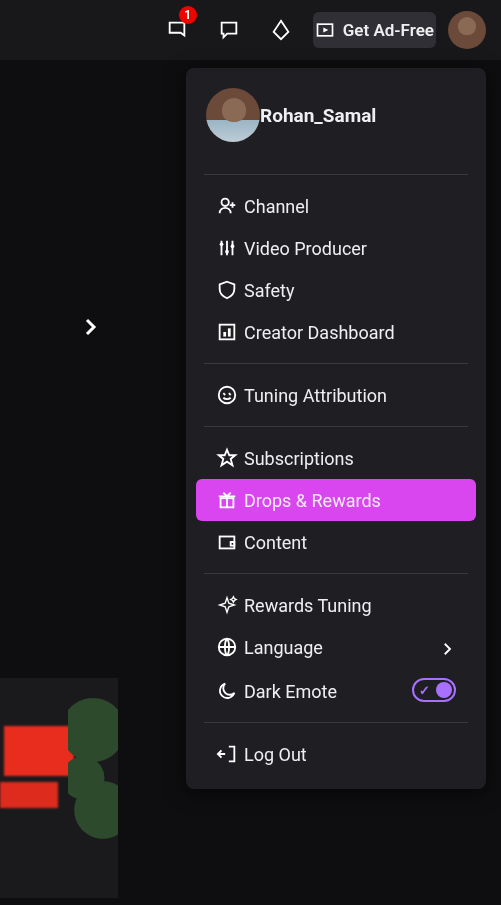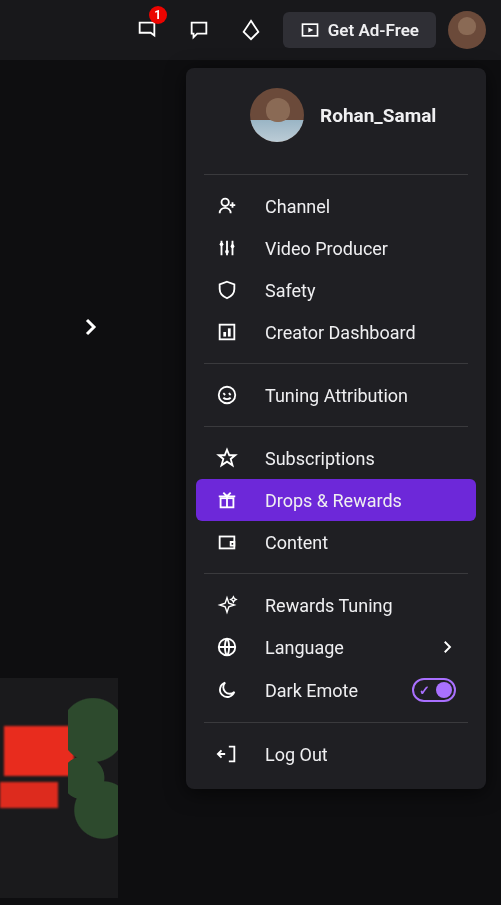--- a/index.html
+++ b/index.html
@@ -42,21 +42,21 @@
   border-radius: 50%;
   width: 18px;
   height: 18px;
   display: flex;
   align-items: center;
   justify-content: center;
 }
 .get-ad-free {
   background: #2f2f35;
   border-radius: 6px;
-  padding: 8px 17px;
+  padding: 8px 2px;
   display: flex;
   align-items: center;
   gap: 8px;
   cursor: pointer;
   font-size: 17px;
   font-weight: 600;
 }
 .avatar {
   width: 38px;
   height: 38px;
@@ -82,23 +82,21 @@
   right: 15px;
   width: 300px;
   background: #1f1f23;
   border-radius: 8px;
   box-shadow: 0 4px 20px rgba(0,0,0,.6);
   padding: 14px 0;
 }
 .dd-header {
   display: flex;
   align-items: center;
-  gap: 16px;
   padding: 6px 20px 22px 20px;
-  margin-left: 44px;
 }
 .dd-avatar {
   width: 54px;
   height: 54px;
   border-radius: 50%;
   background: #6b4a3a;
   position: relative;
   overflow: hidden;
 }
 .dd-avatar::after {
@@ -125,31 +123,31 @@
   font-weight: 700;
   color: #efeff1;
 }
 .dd-divider {
   height: 1px;
   background: #3a3a3d;
   margin: 10px 18px;
 }
 .dd-item {
   display: flex;
-  align-items: center;
-  gap: 27px;
+  align-items: flex-end;
+  gap: 6px;
   padding: 10px 20px;
   cursor: pointer;
   font-size: 18px;
   color: #efeff1;
   border-radius: 6px;
   margin: 0 10px;
 }
 .dd-item.hovered {
-  background: #6d28d9;
+  background: #d946ef;
 }
 .dd-item-icon {
   width: 22px;
   height: 22px;
   display: flex;
   align-items: center;
   justify-content: center;
 }
 .dd-item-label {
   flex: 1;

